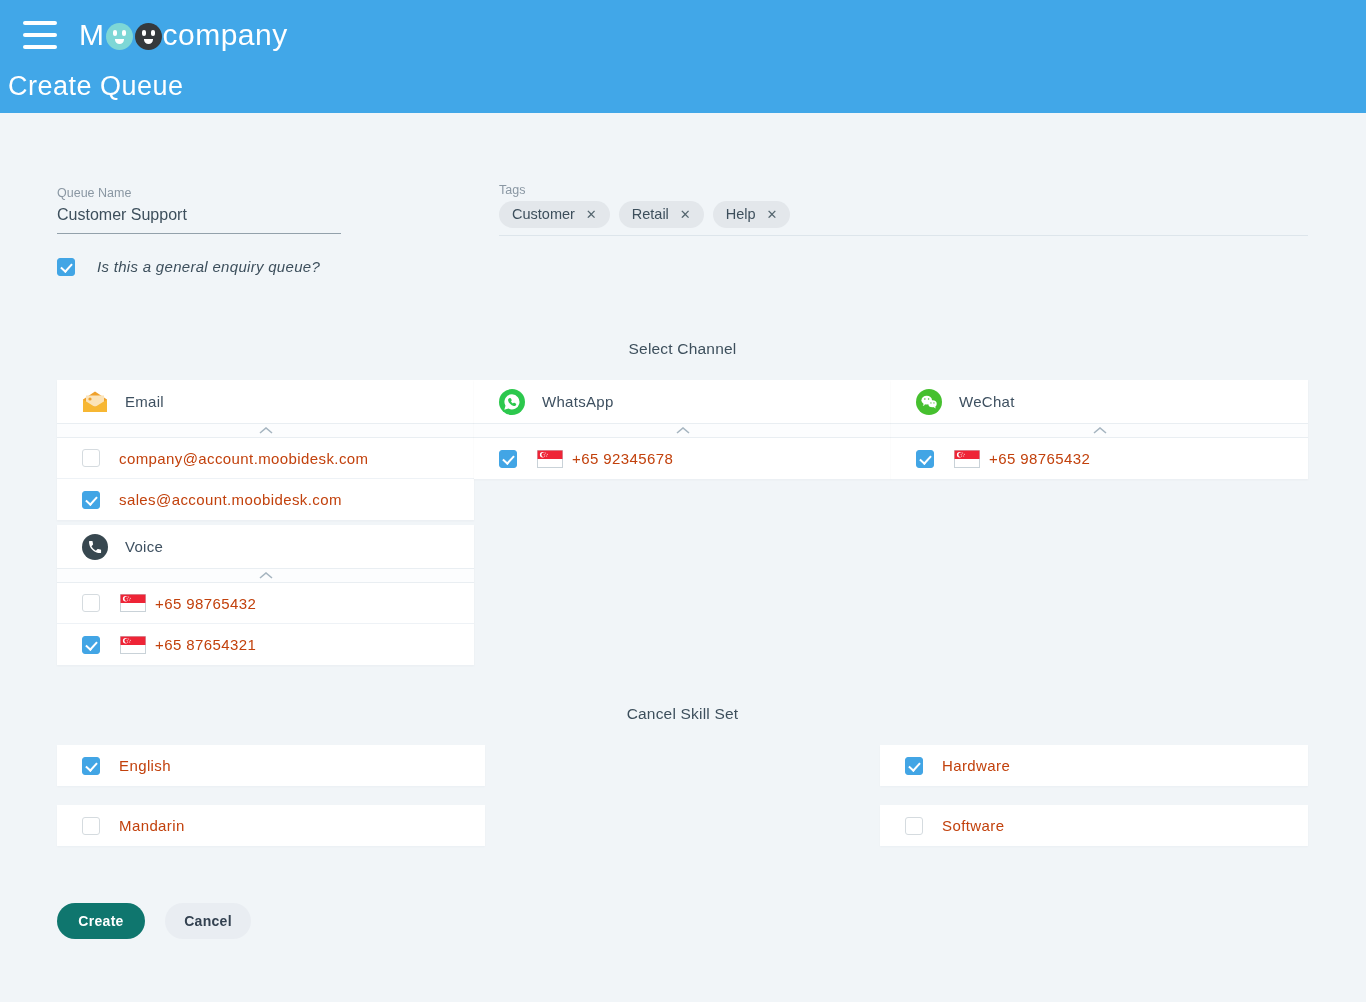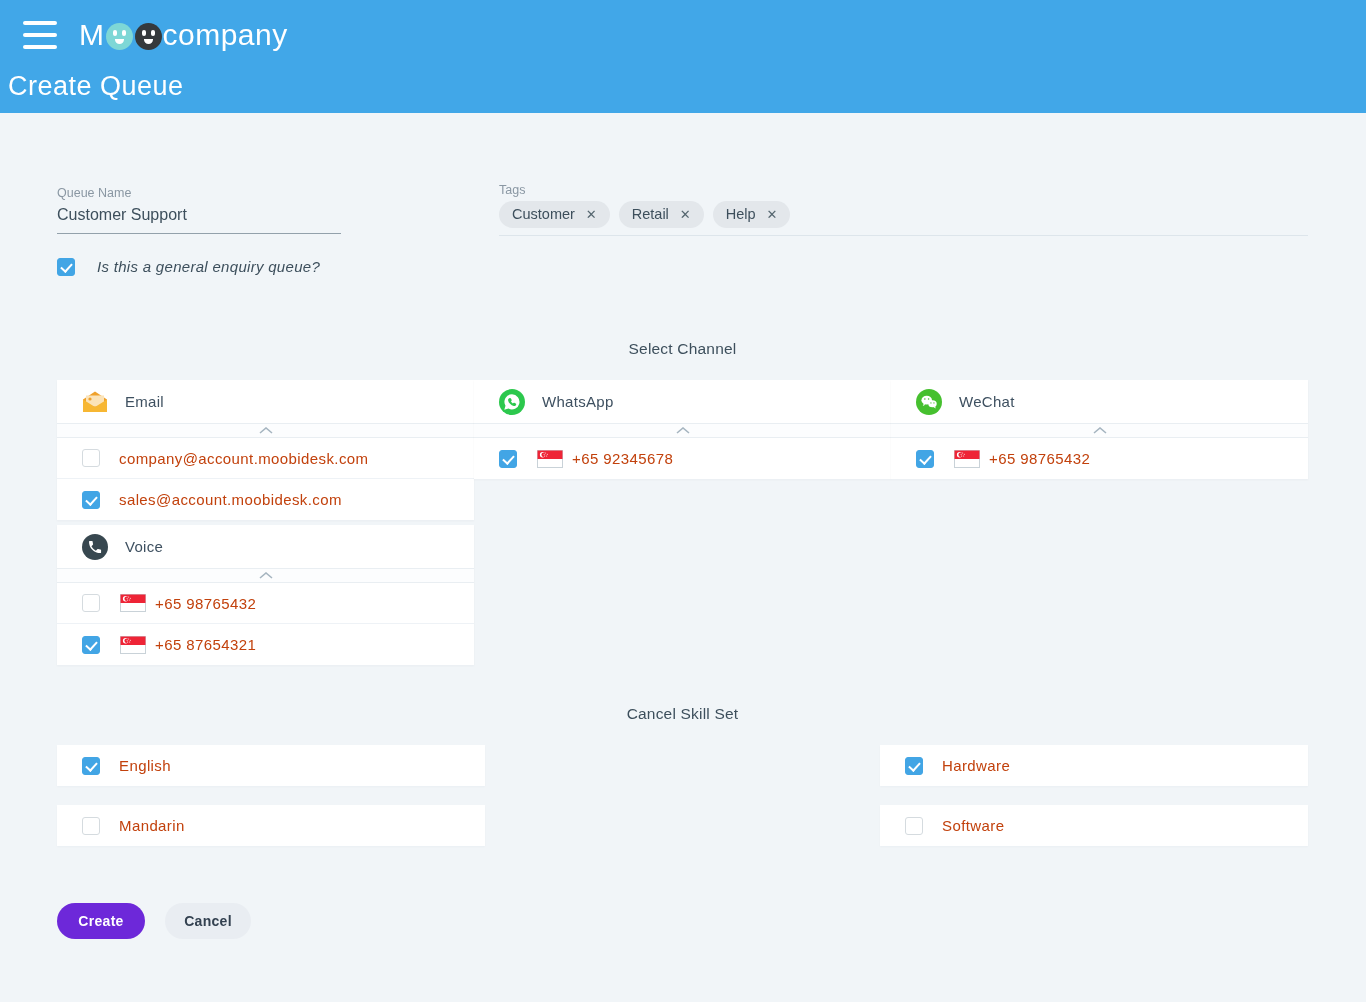--- a/index.html
+++ b/index.html
@@ -64,21 +64,21 @@
   .cb.checked { background:#42a5e5; border-color:#42a5e5; }
   .cb.checked::after { content:""; position:absolute; left:5px; top:2px; width:5px; height:9px; border:solid #fff; border-width:0 2px 2px 0; transform:rotate(42deg); }
 
   
   .s-row { height:41px; background:#fff; display:flex; align-items:center; padding-left:25px; margin-bottom:14px; box-shadow:0 1px 2px rgba(40,60,80,.03); cursor:pointer; }
   .s-row .row-label { margin-left:19px; }
 
   
   .actions { margin-top:43px; display:flex; align-items:center; }
   .btn { border:none; border-radius:18px; height:36px; font-family:inherit; font-size:14px; font-weight:bold; letter-spacing:.3px; cursor:pointer; }
-  .btn-create { width:88px; background:#6d28d9; color:#fff; }
+  .btn-create { width:88px; background:#0f766e; color:#fff; }
   .btn-cancel { width:86px; background:#e9edf2; color:#334150; margin-left:20px; }
 </style>
 </head>
 <body>
 
 <div class="header">
   <div class="topbar">
     <div class="hamburger">
         <span></span>
         <span></span>

